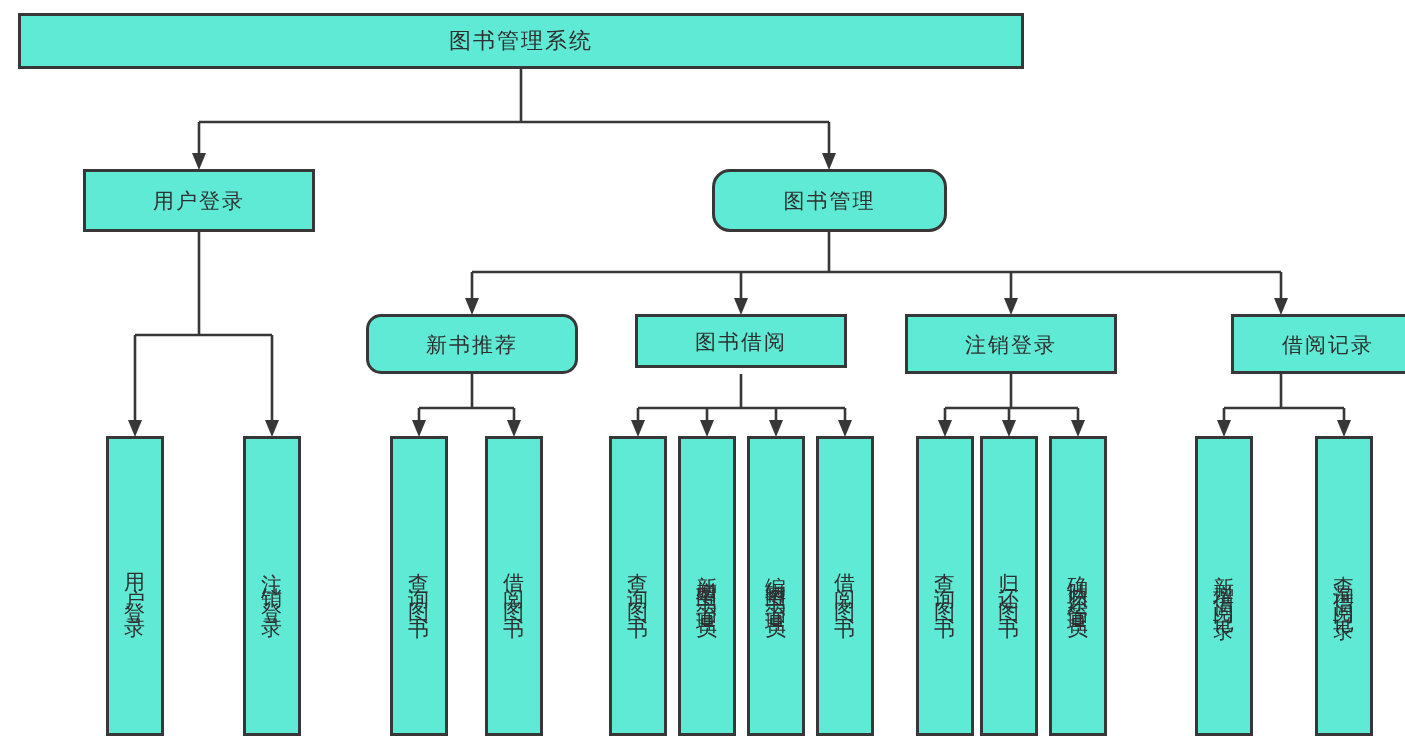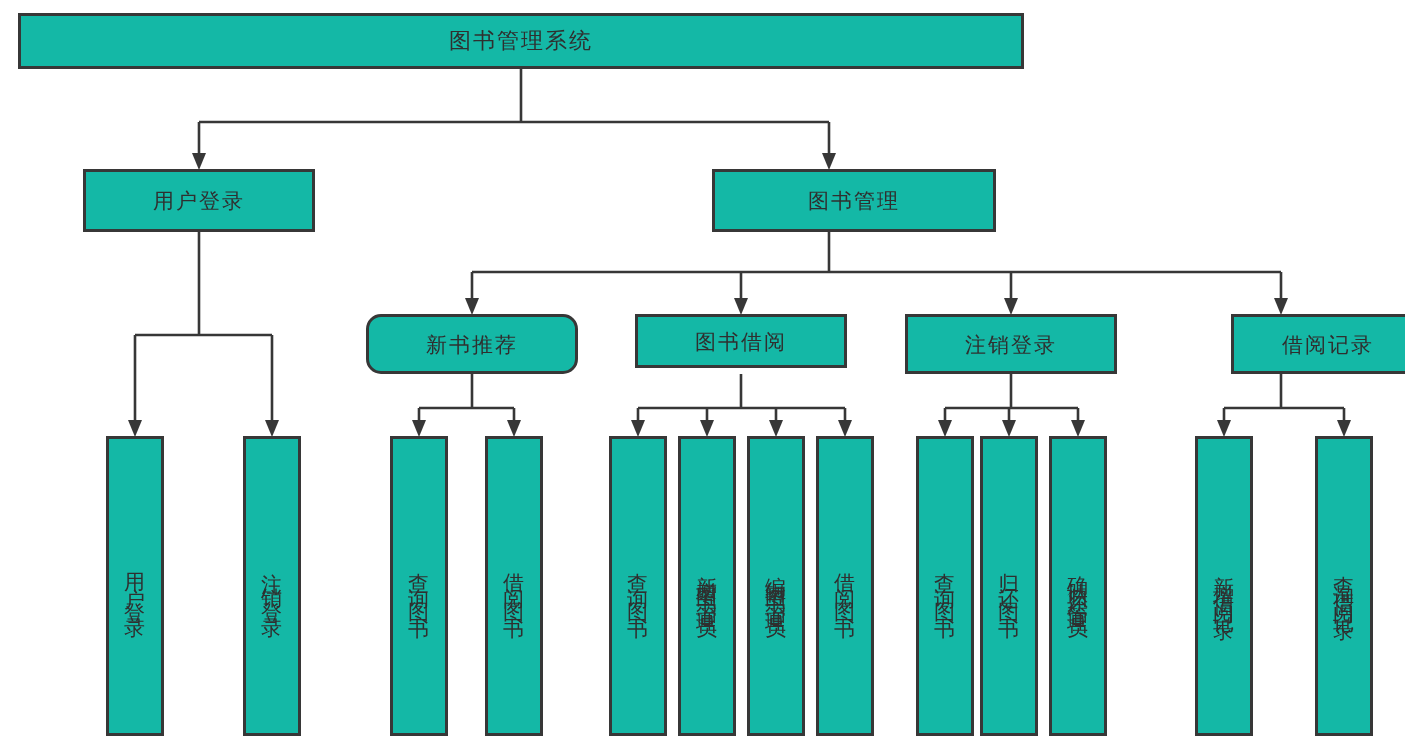--- a/index.html
+++ b/index.html
@@ -24,21 +24,21 @@
     fill: none;
   }
   svg.connectors polygon {
     fill: #373737;
     stroke: none;
   }
   .box {
     position: absolute;
     box-sizing: border-box;
     border: 3px solid #373737;
-    background: #14b8a6;
+    background: #5eead4;
     display: flex;
     align-items: center;
     justify-content: center;
     z-index: 2;
   }
   .hlabel {
     font-size: 21px;
     letter-spacing: 2px;
     white-space: nowrap;
     line-height: 1;
@@ -114,21 +114,21 @@
     </g>
   </svg>
 
   <div class="box root-box" style="left:18px; top:13px; width:1006px; height:56px;">
     <span class="hlabel">图书管理系统</span>
   </div>
 
   <div class="box" style="left:83px; top:169px; width:232px; height:63px;">
     <span class="hlabel">用户登录</span>
   </div>
-  <div class="box" style="left:712px; top:169px; width:284px; height:63px;">
+  <div class="box" style="left:712px; top:169px; width:235px; height:63px;border-radius:18px;">
     <span class="hlabel">图书管理</span>
   </div>
 
   <div class="box" style="left:366px; top:314px; width:212px; height:60px;border-radius:15px;">
     <span class="hlabel">新书推荐</span>
   </div>
   <div class="box" style="left:635px; top:314px; width:212px; height:54px;">
     <span class="hlabel">图书借阅</span>
   </div>
   <div class="box" style="left:905px; top:314px; width:212px; height:60px;">

